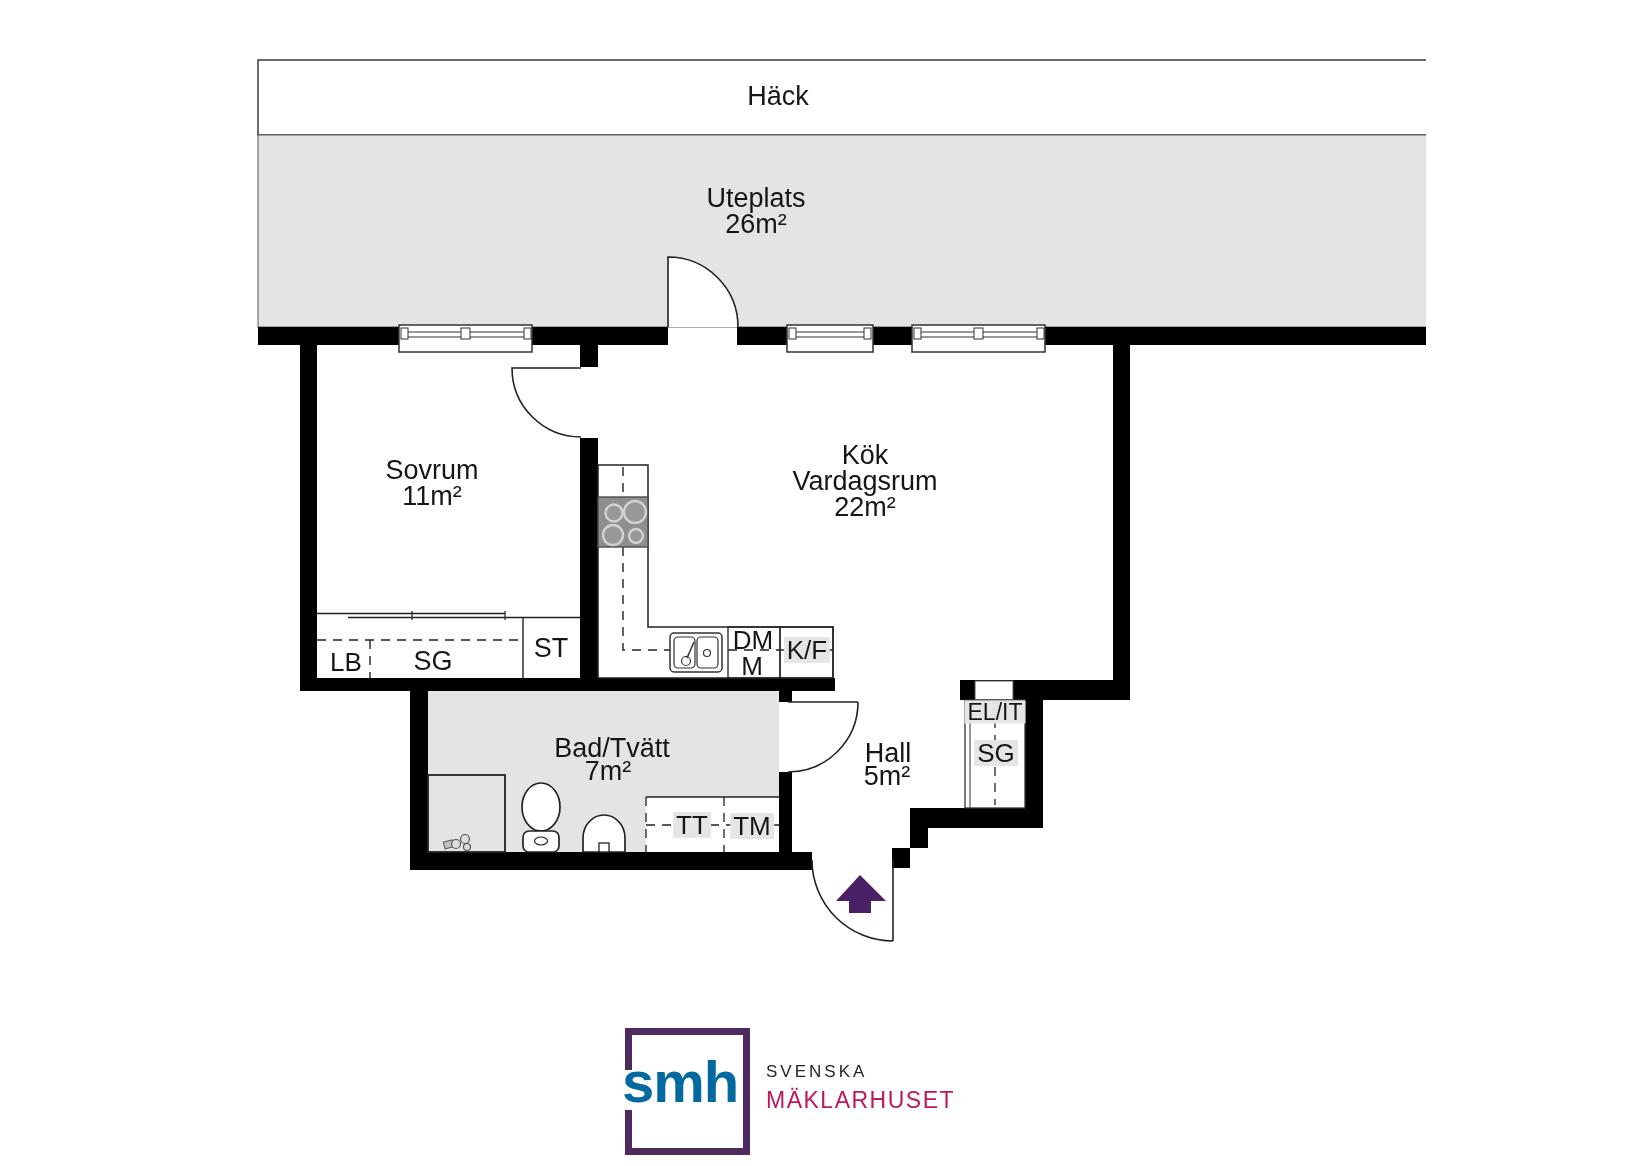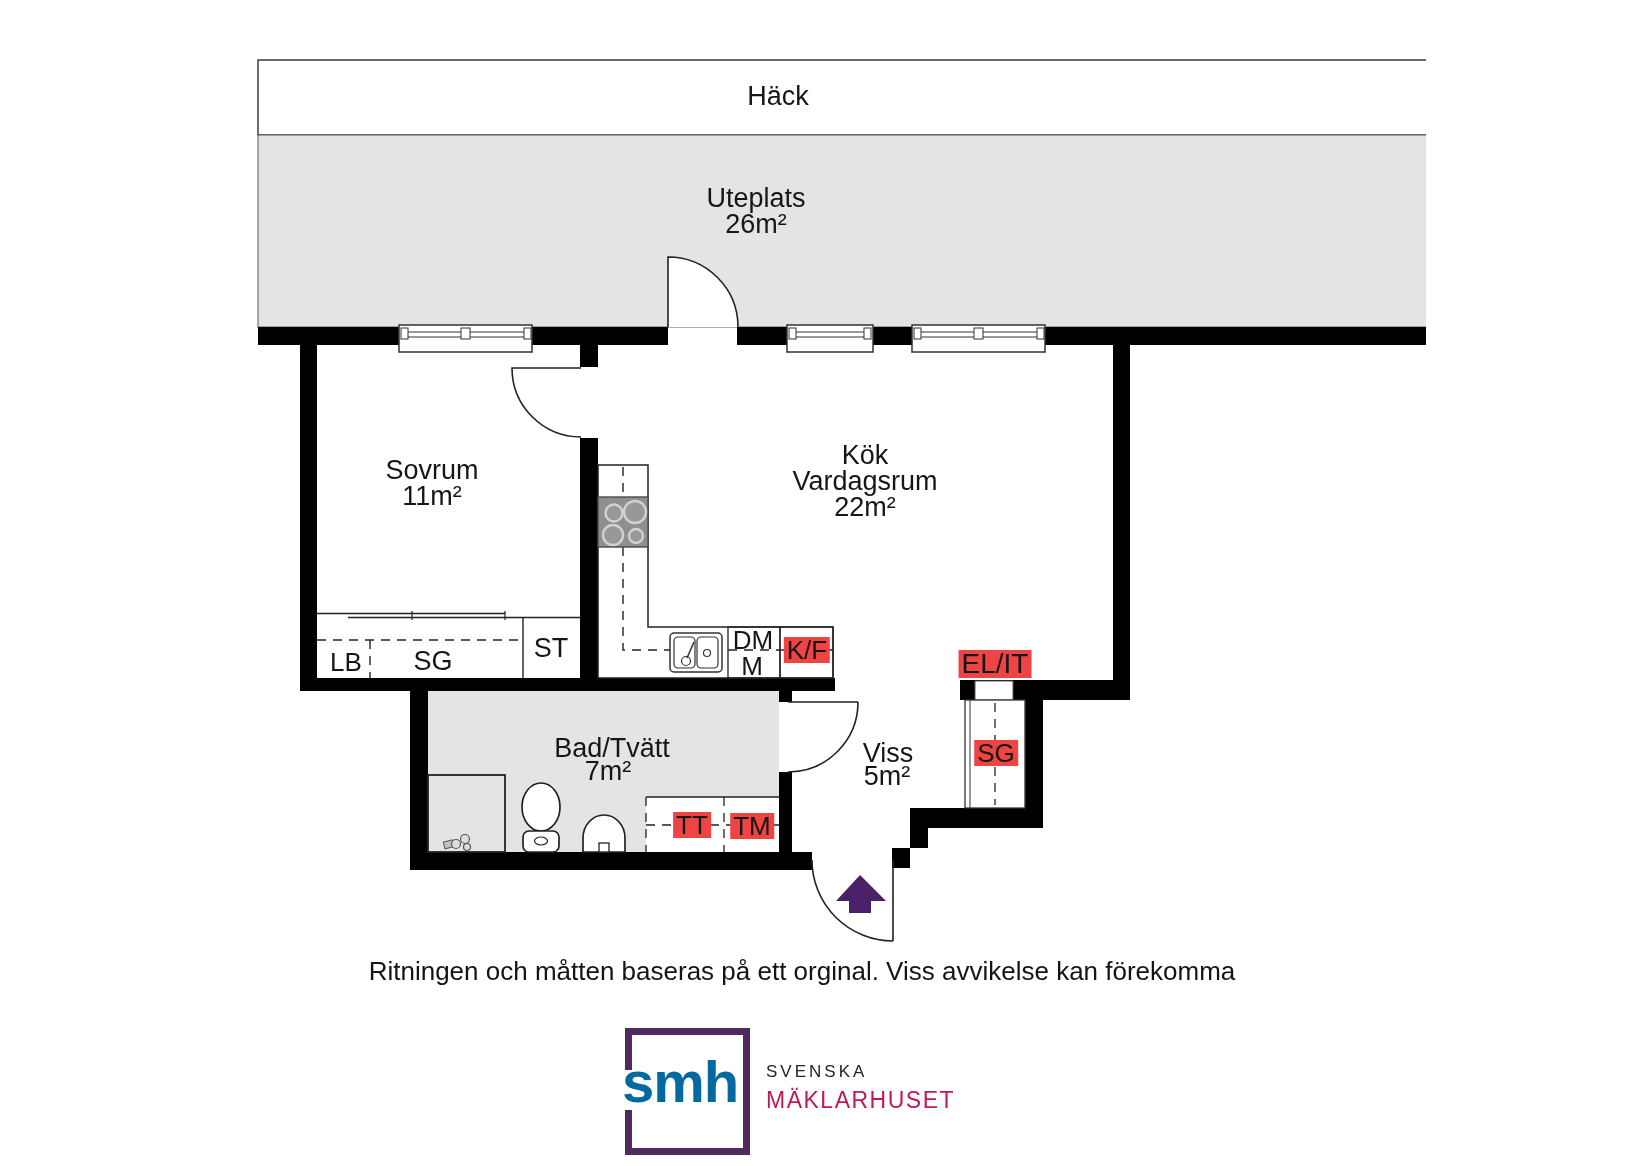--- a/index.html
+++ b/index.html
@@ -2,21 +2,21 @@
 <html><head>
 <meta charset="utf-8">
 <style>
   html,body{margin:0;padding:0;background:#fff;}
   #stage{position:relative;width:1426px;height:1166px;background:#fff;overflow:hidden;
          font-family:"Liberation Sans", sans-serif;color:#161616;}
   #plan-svg{position:absolute;left:0;top:0;}
   .lbl{position:absolute;transform:translate(-50%,-50%);white-space:nowrap;
        font-size:27px;line-height:1;color:#161616;}
   .lbl.small{font-size:26px;}
-  .lbl.bgw{background:#ef4444;padding:0 3px;}
+  .lbl.bgw{background:#e5e5e5;padding:0 3px;}
   .lbl.onGray{background:transparent;}
   #disclaimer{position:absolute;left:802px;top:971px;transform:translate(-50%,-50%);
               font-size:26px;white-space:nowrap;color:#141414;}
   
   #logo-square{position:absolute;left:625px;top:1028px;width:111px;height:113px;
                border:7px solid #4e2a5f;background:#fff;}
   #logo-patch{position:absolute;left:619px;top:1070px;width:15px;height:40px;background:#fff;}
   #logo-mono{position:absolute;left:622px;top:1053px;font-size:58px;line-height:58px;
              font-weight:bold;color:#0369a1;letter-spacing:-1px;}
   #logo-line1{position:absolute;left:766px;top:1062px;font-size:17px;letter-spacing:3px;
@@ -163,35 +163,34 @@
   <div class="lbl" style="left:778px;top:96px">Häck</div>
   <div class="lbl onGray" style="left:756px;top:198px">Uteplats</div>
   <div class="lbl onGray" style="left:756px;top:224px">26m²</div>
   <div class="lbl" style="left:432px;top:470px">Sovrum</div>
   <div class="lbl" style="left:432px;top:496px">11m²</div>
   <div class="lbl" style="left:865px;top:455px">Kök</div>
   <div class="lbl" style="left:865px;top:481px">Vardagsrum</div>
   <div class="lbl" style="left:865px;top:507px">22m²</div>
   <div class="lbl onGray" style="left:612px;top:748px">Bad/Tvätt</div>
   <div class="lbl onGray" style="left:608px;top:771px">7m²</div>
-  <div class="lbl" style="left:888px;top:753px">Viss</div>
+  <div class="lbl" style="left:888px;top:753px">Hall</div>
   <div class="lbl" style="left:887px;top:776px">5m²</div>
 
   <div class="lbl small" style="left:346px;top:662px">LB</div>
   <div class="lbl" style="left:433px;top:661px">SG</div>
   <div class="lbl" style="left:551px;top:648px">ST</div>
   <div class="lbl small" style="left:753px;top:640px">DM</div>
   <div class="lbl small" style="left:752px;top:666px">M</div>
   <div class="lbl small bgw" style="left:807px;top:650px">K/F</div>
   <div class="lbl small bgw" style="left:692px;top:825px">TT</div>
   <div class="lbl small bgw" style="left:752px;top:826px">TM</div>
-  <div class="lbl bgw" style="left:995px;top:664px;font-size:28px">EL/IT</div>
+  <div class="lbl bgw" style="left:995px;top:712px;font-size:23px">EL/IT</div>
   <div class="lbl small bgw" style="left:996px;top:753px">SG</div>
 
-  <div id="disclaimer">Ritningen och måtten baseras på ett orginal. Viss avvikelse kan förekomma</div>
 
   <div id="logo-square"></div>
   <div id="logo-patch"></div>
   <div id="logo-mono">smh</div>
   <div id="logo-line1">SVENSKA</div>
   <div id="logo-line2">MÄKLARHUSET</div>
 
 </div>
 
 </body></html>

